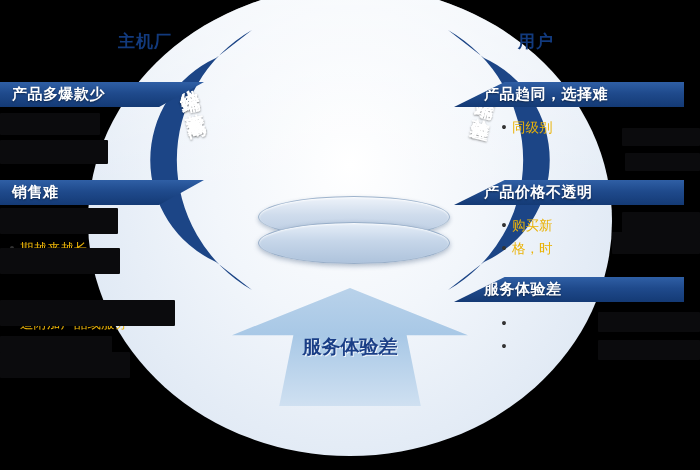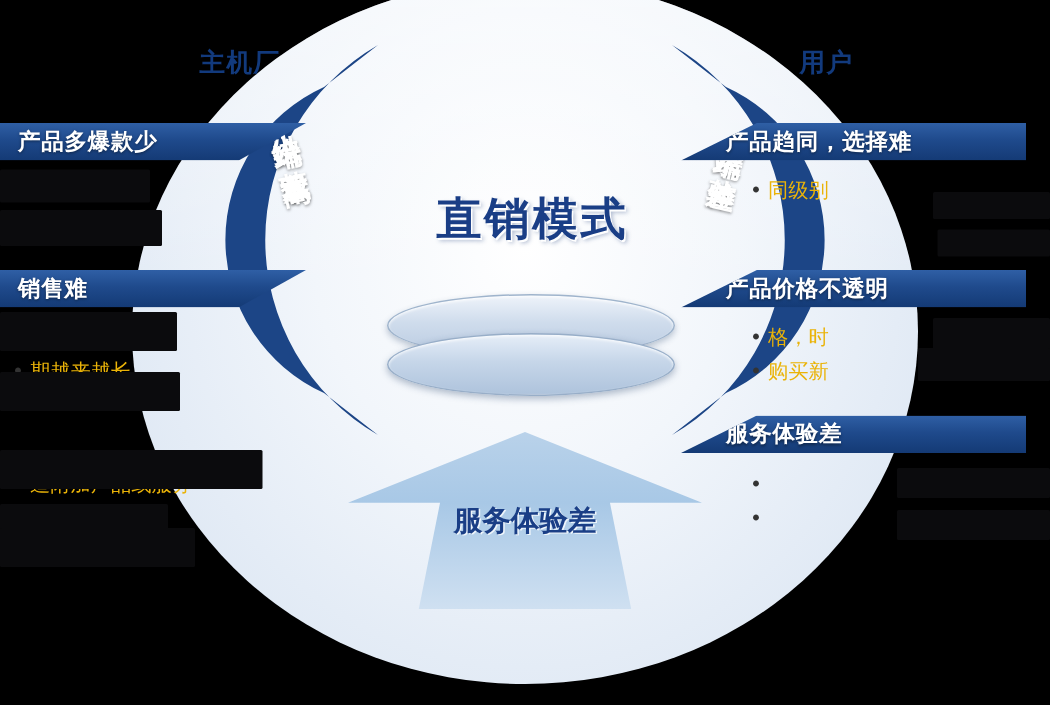--- a/index.html
+++ b/index.html
@@ -15,21 +15,21 @@
     border-radius:50% / 50%;
     background:
       radial-gradient(ellipse at 50% 38%, #ffffff 0%, #f2f6fb 38%, #e4ecf6 68%, #dde7f3 84%, #e9eef6 100%);
   }
   .oval:after{
     content:"";position:absolute;left:0;top:0;right:0;bottom:0;border-radius:50%;
     background:linear-gradient(180deg, rgba(255,255,255,.55) 0%, rgba(255,255,255,0) 45%);
   }
 
   
-  .cap{position:absolute;color:#123a7d;font-weight:bold;font-size:17px;letter-spacing:1px;margin-left:15px;}
+  .cap{position:absolute;color:#123a7d;font-weight:bold;font-size:17px;letter-spacing:1px;}
   .cap-left{left:118px;top:30px;}
   .cap-right{left:518px;top:30px;}
 
   
   .center-title{
     position:absolute;left:265px;top:126px;width:180px;text-align:center;
     font-size:30px;font-weight:bold;color:#1a3e86;letter-spacing:2px;
     text-shadow:1px 1px 0 #ffffff, 2px 2px 3px rgba(30,60,120,.35);
   }
 
@@ -110,21 +110,20 @@
   </div>
   <div class="arc-label arc-left-label">供给端：获客成本高</div>
 
   <div class="arc" style="left:360px;">
     <svg width="340" height="300" viewBox="0 0 340 300">
       <path d="M88,20 A150,150 0 0 1 88,280 L124,252 A112,112 0 0 0 124,48 Z" fill="#1c4586"></path>
     </svg>
   </div>
   <div class="arc-label arc-right-label">需求端：体验差</div>
 
-  <div class="center-title">直销模式</div>
 
   <div class="disc disc1"></div>
   <div class="disc disc2"></div>
 
   <div class="up-arrow"></div>
   <div class="up-arrow-label">服务体验差</div>
 
   <div class="banner left b-l1">产品多爆款少</div>
   <div class="bullets bl-left bl-l1">
     <ul>
@@ -151,22 +150,22 @@
   <div class="banner right b-r1">产品趋同，选择难</div>
   <div class="bullets bl-right bl-r1">
     <ul>
       <li>同级别</li>
     </ul>
   </div>
 
   <div class="banner right b-r2">产品价格不透明</div>
   <div class="bullets bl-right bl-r2">
     <ul>
+      <li>购买新</li>
       <li>格，时</li>
-      <li>购买新</li>
     </ul>
   </div>
 
   <div class="banner right b-r3">服务体验差</div>
   <div class="bullets bl-right bl-r3">
     <ul>
       <li></li>
       <li></li>
     </ul>
   </div>

